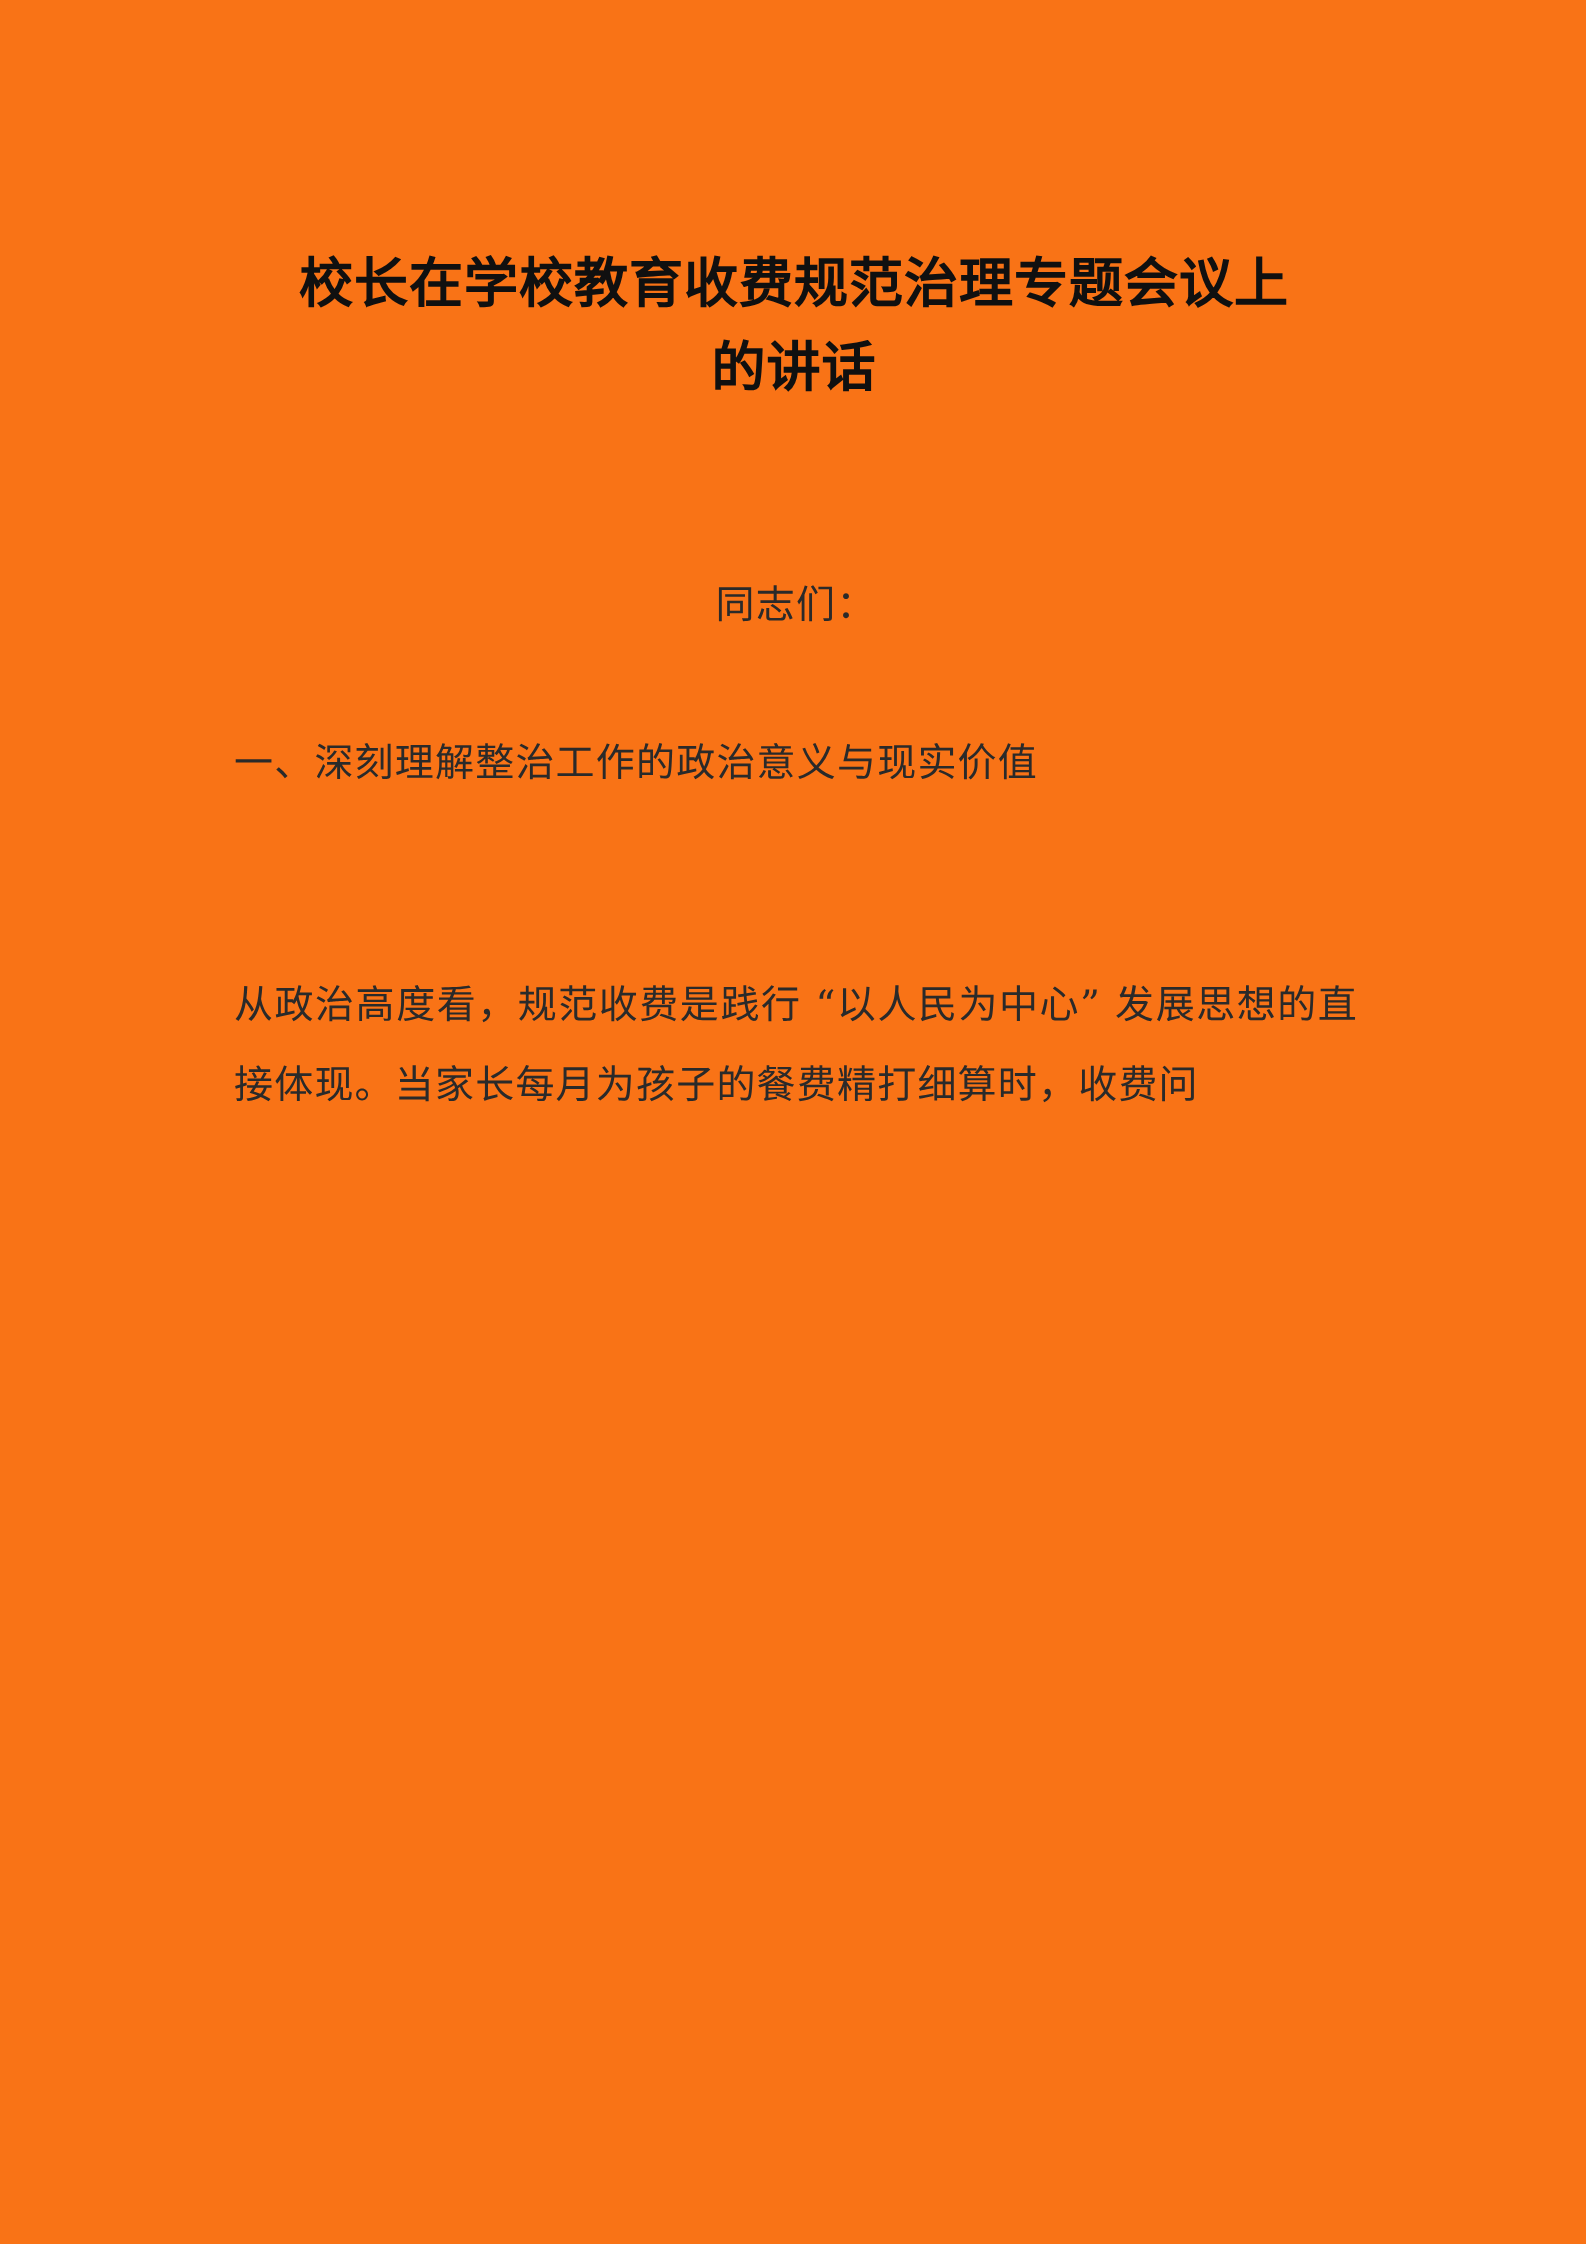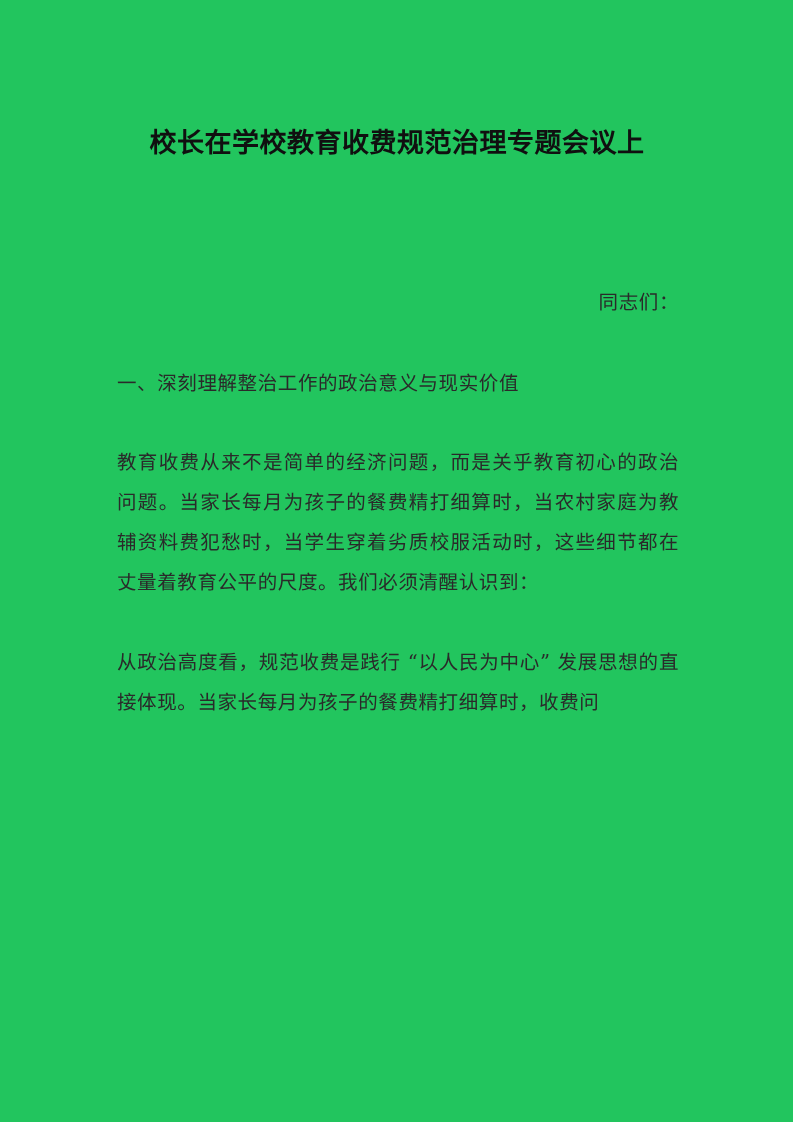--- a/index.html
+++ b/index.html
@@ -6,21 +6,21 @@
   html, body {
     margin: 0;
     padding: 0;
     background: #ffffff;
   }
 
   .page {
     position: relative;
     width: 793px;
     height: 1122px;
-    background: #22c55e;
+    background: #f97316;
     overflow: hidden;
     box-sizing: border-box;
     font-family: "DejaVu Serif", "Liberation Serif", serif;
     -webkit-font-smoothing: antialiased;
   }
 
   .doc-title {
     margin: 0;
     padding: 0;
     text-align: center;
@@ -53,66 +53,66 @@
     line-height: 40px;
     color: #2a2a2a;
     text-align: justify;
     text-justify: inter-ideograph;
     letter-spacing: 0.6px;
     font-family: "DejaVu Serif", "Liberation Serif", serif;
     font-weight: normal;
   }
 
   .para.salutation {
-    text-align: right;
+    text-align: center;
   }
 
   .heading {
     margin: 0;
     padding: 0;
     font-size: 19.5px;
     line-height: 40px;
     color: #2a2a2a;
     text-align: left;
     letter-spacing: 0.6px;
-    font-family: Liberation Sans, sans-serif;
+    font-family: Liberation Mono, monospace;
     font-weight: normal;
   }
 
   .spacer-line {
     height: 40px;
     line-height: 40px;
     font-size: 19.5px;
   }
 
   .last-para {
     overflow: hidden;
   }
 </style>
 </head>
 <body>
 
 <div class="page">
 
   <div class="title-block">
     <h1 class="doc-title">校长在学校教育收费规范治理专题会议上</h1>
+    <h1 class="doc-title">的讲话</h1>
   </div>
 
   <div class="content-block">
 
     <p class="para salutation">同志们：</p>
 
 
     <div class="spacer-line">&nbsp;</div>
 
     <p class="heading">一、深刻理解整治工作的政治意义与现实价值</p>
 
     <div class="spacer-line">&nbsp;</div>
 
-    <p class="para">教育收费从来不是简单的经济问题，而是关乎教育初心的政治问题。当家长每月为孩子的餐费精打细算时，当农村家庭为教辅资料费犯愁时，当学生穿着劣质校服活动时，这些细节都在丈量着教育公平的尺度。我们必须清醒认识到：</p>
 
     <div class="spacer-line">&nbsp;</div>
 
     <p class="para last-para">从政治高度看，规范收费是践行 “以人民为中心” 发展思想的直接体现。当家长每月为孩子的餐费精打细算时，收费问</p>
 
   </div>
 
 </div>
 
 </body></html>

